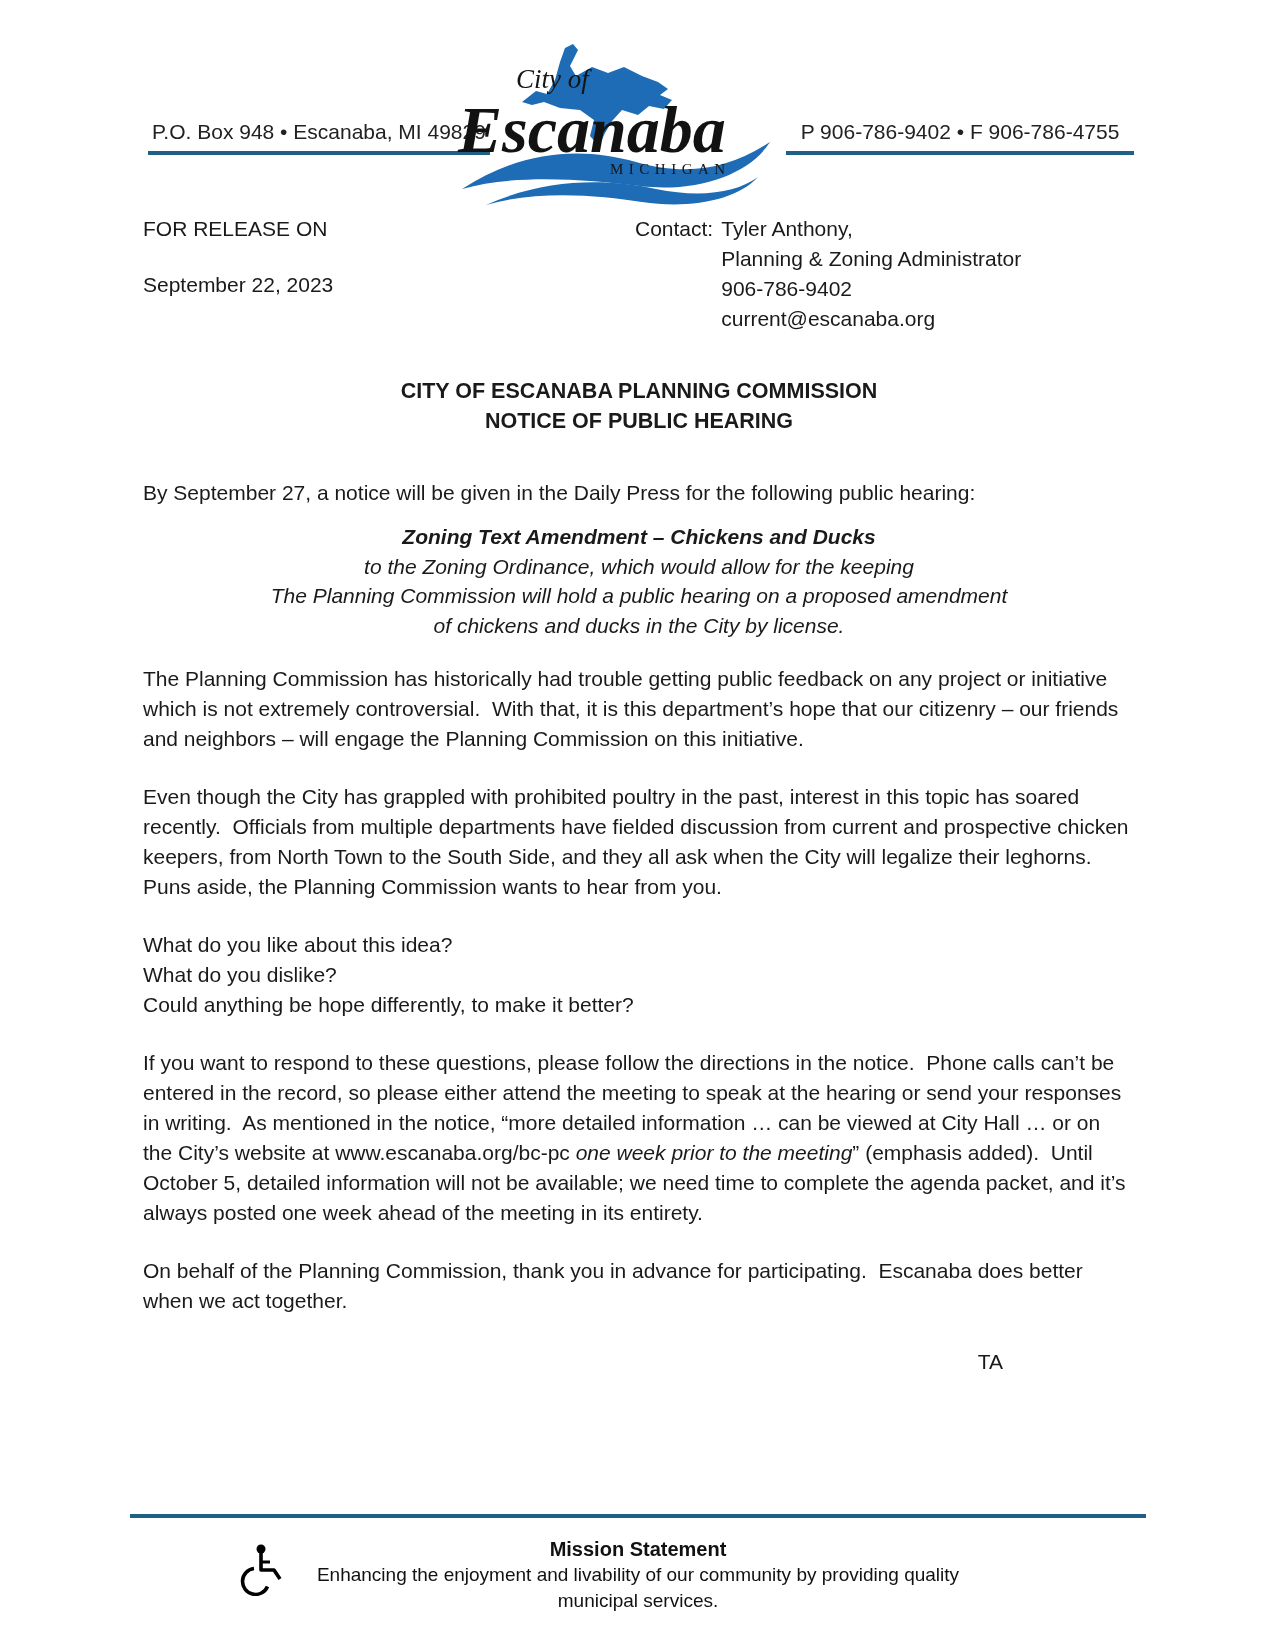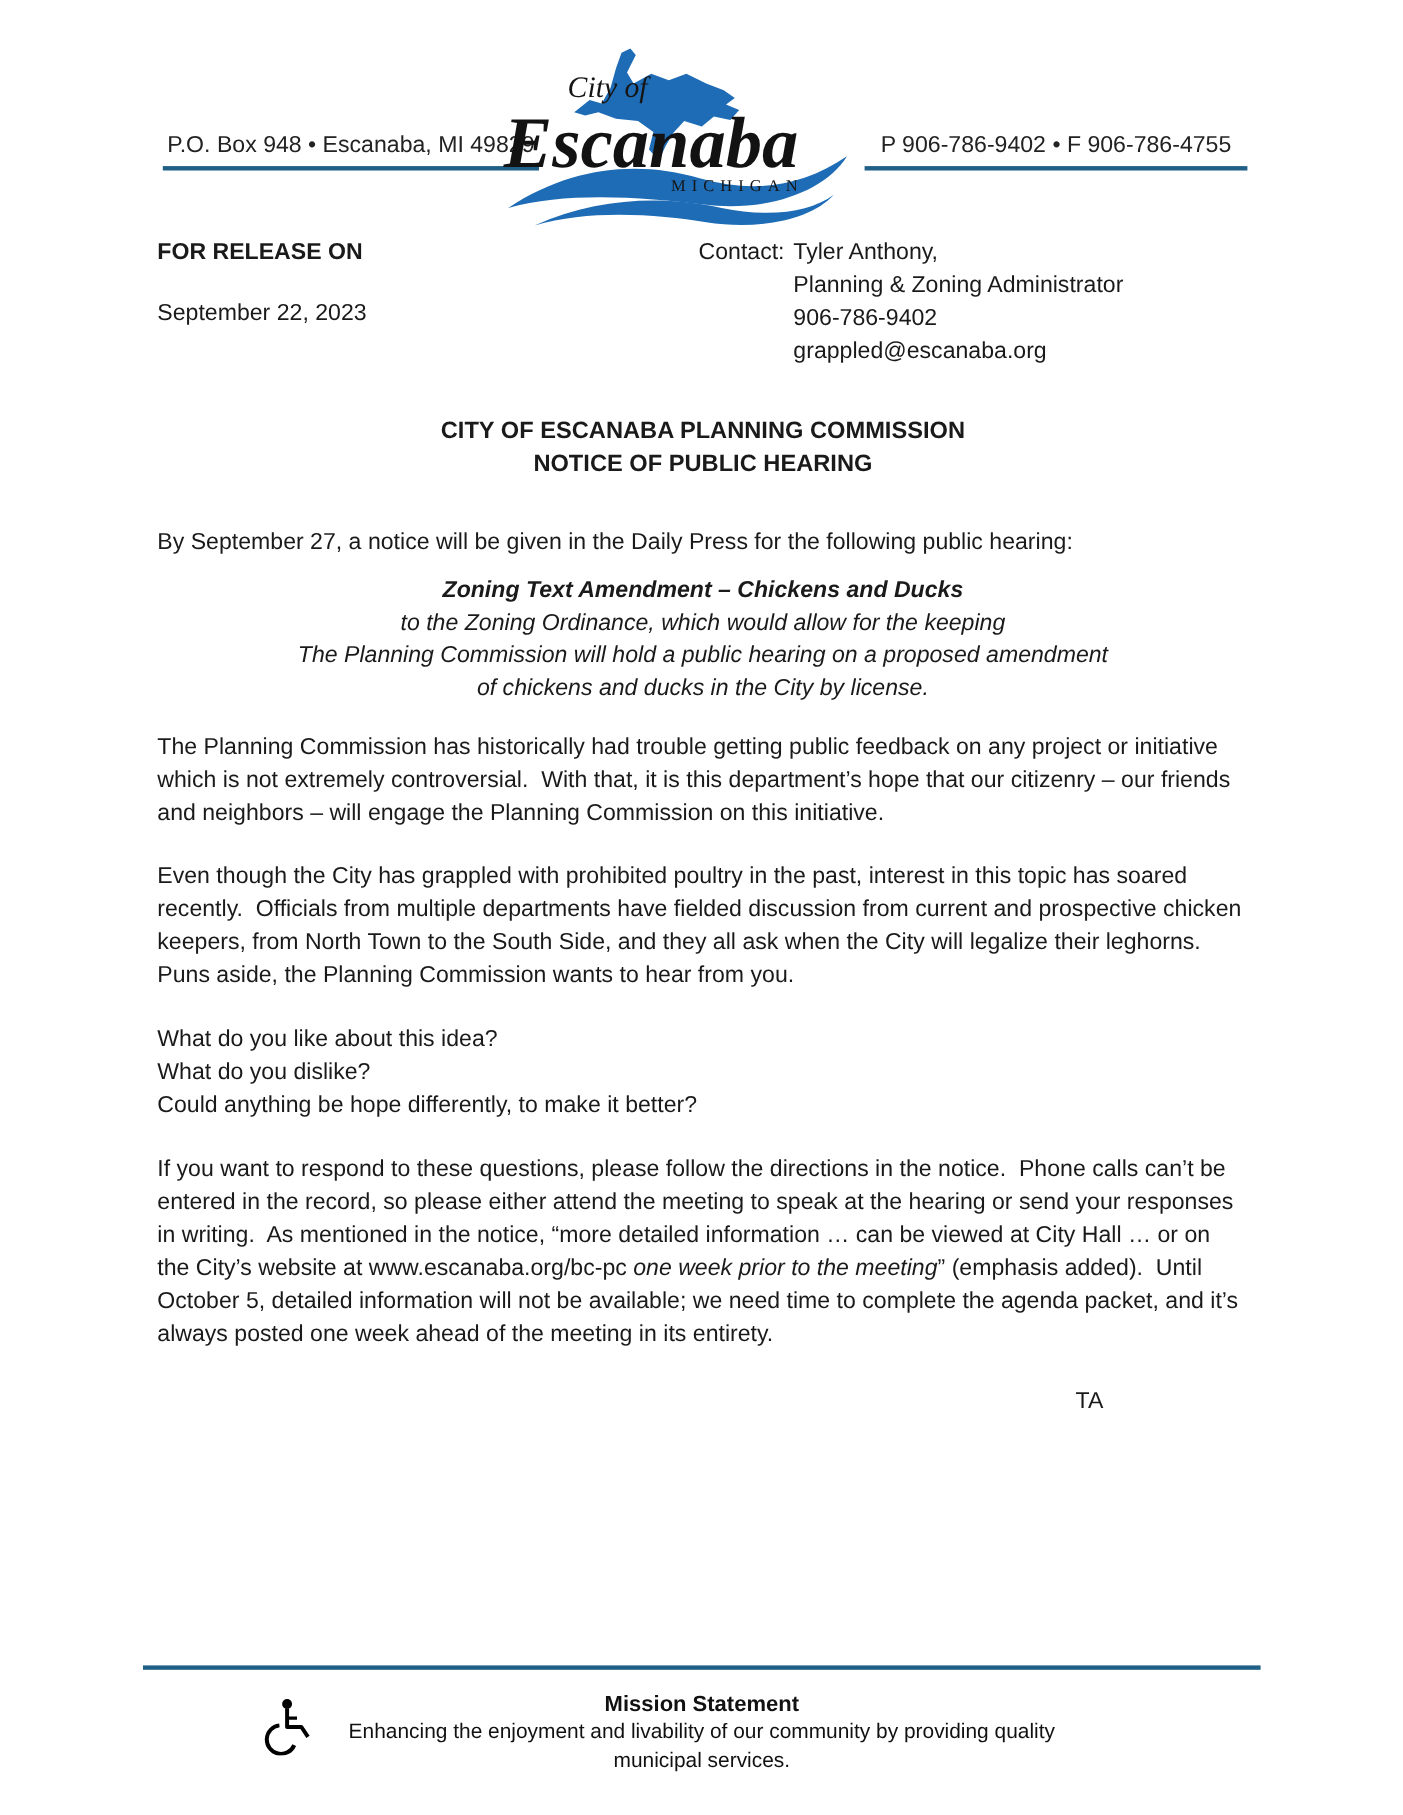--- a/index.html
+++ b/index.html
@@ -22,21 +22,21 @@
     border-bottom:4px solid var(--rule-blue);padding-bottom:7px;
     white-space:nowrap;
   }
   .lh-left{left:148px;width:342px;}
   .lh-right{left:786px;width:348px;}
   .lh-logo{position:absolute;left:452px;top:36px;width:336px;height:172px;}
   
   .content{padding:0 140px 0 143px;}
   .release-contact{display:flex;margin-top:6px;font-size:21px;line-height:30px;}
   .release{width:492px;}
-  .release-label{font-weight:bold;}
+  .release-label{font-weight:normal;}
   .release-date{margin-top:26px;}
   .contact{display:flex;}
   .contact-label{font-weight:normal;margin-right:8px;}
   
   .doc-title{margin-top:42px;text-align:center;font-weight:bold;font-size:21.5px;line-height:30px;}
   p.body-par,.q-line{font-size:21px;line-height:30px;white-space:pre-wrap;}
   p.body-par{margin-top:12px;margin-bottom:28px;}
   .intro{margin-top:42px !important;margin-bottom:14px !important;}
   .hearing{ text-align:center;font-size:21px;line-height:29.5px;margin-bottom:24px;}
   .hearing .h-title{font-weight:bold;font-style:italic;}
@@ -85,21 +85,21 @@
       <div class="release">
         <div class="release-label">FOR RELEASE ON</div>
         <div class="release-date">September 22, 2023</div>
       </div>
       <div class="contact">
         <div class="contact-label">Contact:</div>
         <div class="contact-lines">
           <div>Tyler Anthony,</div>
           <div>Planning &amp; Zoning Administrator</div>
           <div>906-786-9402</div>
-          <div>grappled@escanaba.org</div>
+          <div>current@escanaba.org</div>
         </div>
       </div>
     </section>
 
     <div class="doc-title">
       <div>CITY OF ESCANABA PLANNING COMMISSION</div>
       <div>NOTICE OF PUBLIC HEARING</div>
     </div>
 
     <p class="body-par intro">By September 27, a notice will be given in the Daily Press for the following public hearing:</p>
@@ -116,20 +116,21 @@
     <p class="body-par">Even though the City has grappled with prohibited poultry in the past, interest in this topic has soared recently.  Officials from multiple departments have fielded discussion from current and prospective chicken keepers, from North Town to the South Side, and they all ask when the City will legalize their leghorns.  Puns aside, the Planning Commission wants to hear from you.</p>
 
     <div class="questions">
       <div class="q-line">What do you like about this idea?</div>
       <div class="q-line">What do you dislike?</div>
       <div class="q-line">Could anything be hope differently, to make it better?</div>
     </div>
 
     <p class="body-par"><span>If you want to respond to these questions, please follow the directions in the notice.  Phone calls can’t be entered in the record, so please either attend the meeting to speak at the hearing or send your responses in writing.  As mentioned in the notice, “more detailed information … can be viewed at City Hall … or on the City’s website at www.escanaba.org/bc-pc </span><span style="font-style: italic;">one week prior to the meeting</span><span>” (emphasis added).  Until October 5, detailed information will not be available; we need time to complete the agenda packet, and it’s always posted one week ahead of the meeting in its entirety.</span></p>
 
+    <p class="body-par">On behalf of the Planning Commission, thank you in advance for participating.  Escanaba does better when we act together.</p>
 
     <div class="initials">TA</div>
   </div>
 
   <footer class="footer">
     <div class="footer-inner">
       <svg class="access-icon" viewBox="0 0 44 52">
         <circle cx="23" cy="6" r="4.5" fill="#000"></circle>
         <path d="M23 10 v17 h13 l6 9" stroke="#000" stroke-width="3.6" fill="none" stroke-linejoin="round"></path>
         <path d="M23 19 h9" stroke="#000" stroke-width="3"></path>

